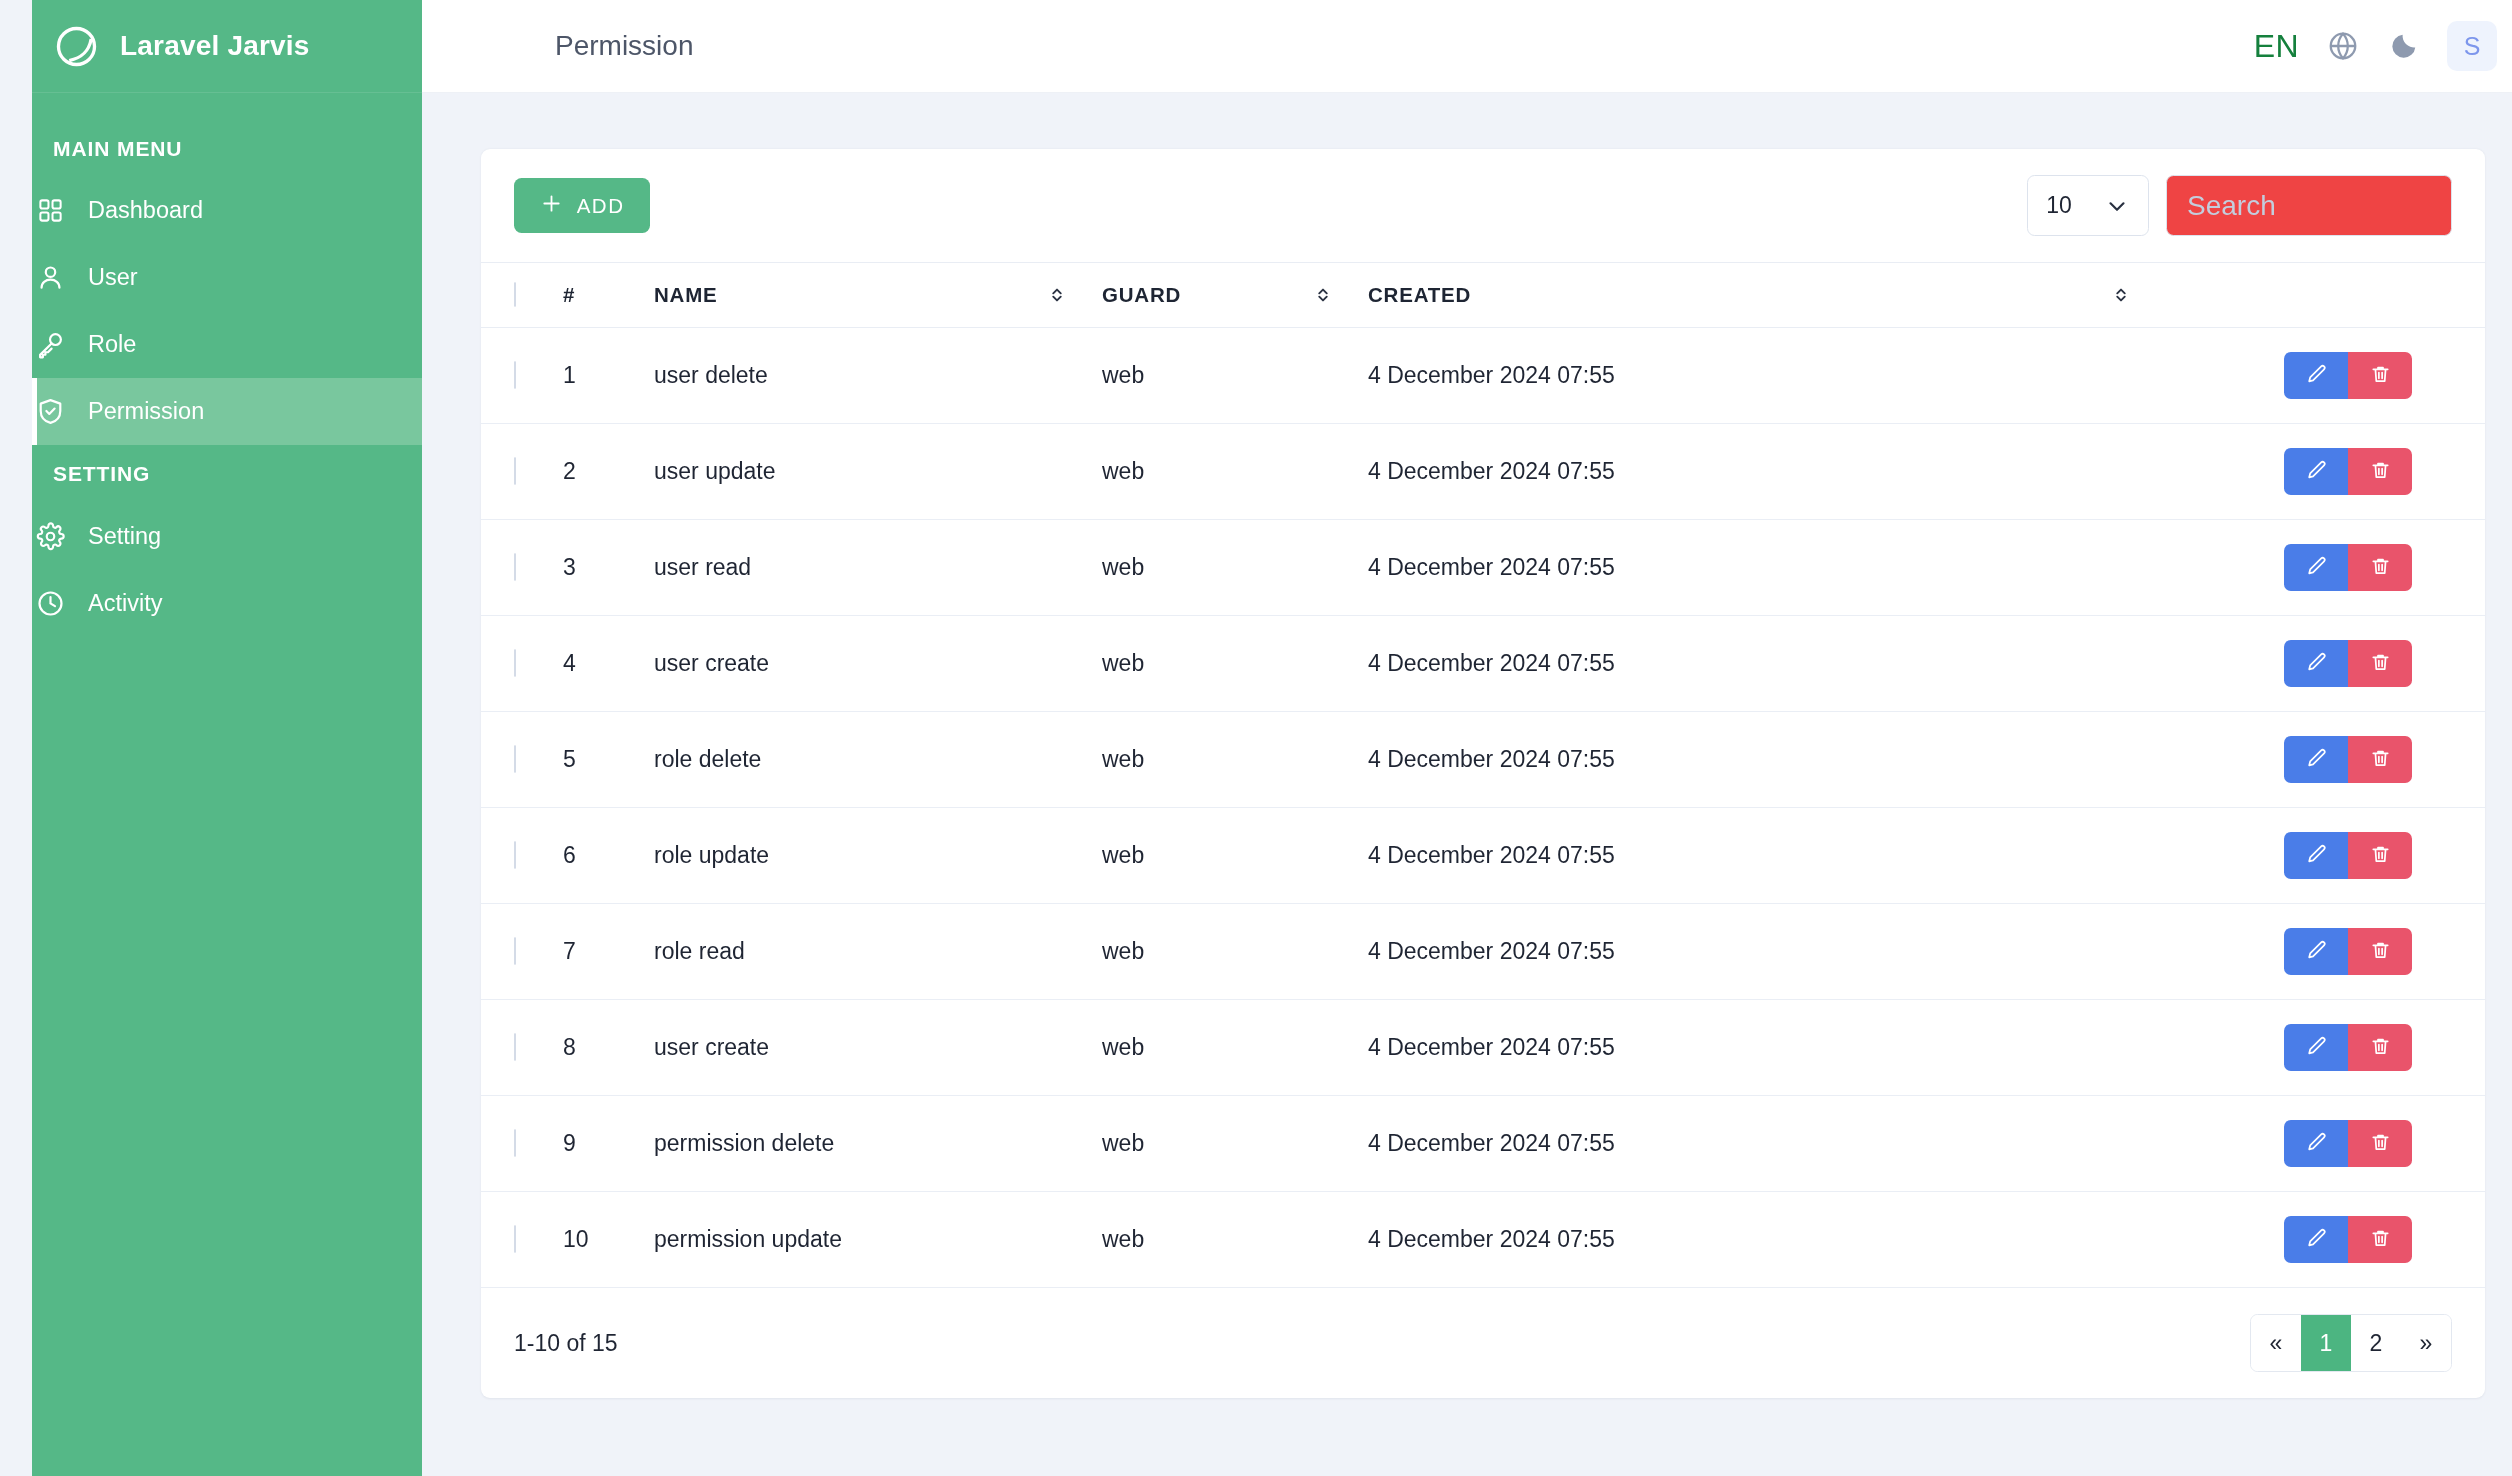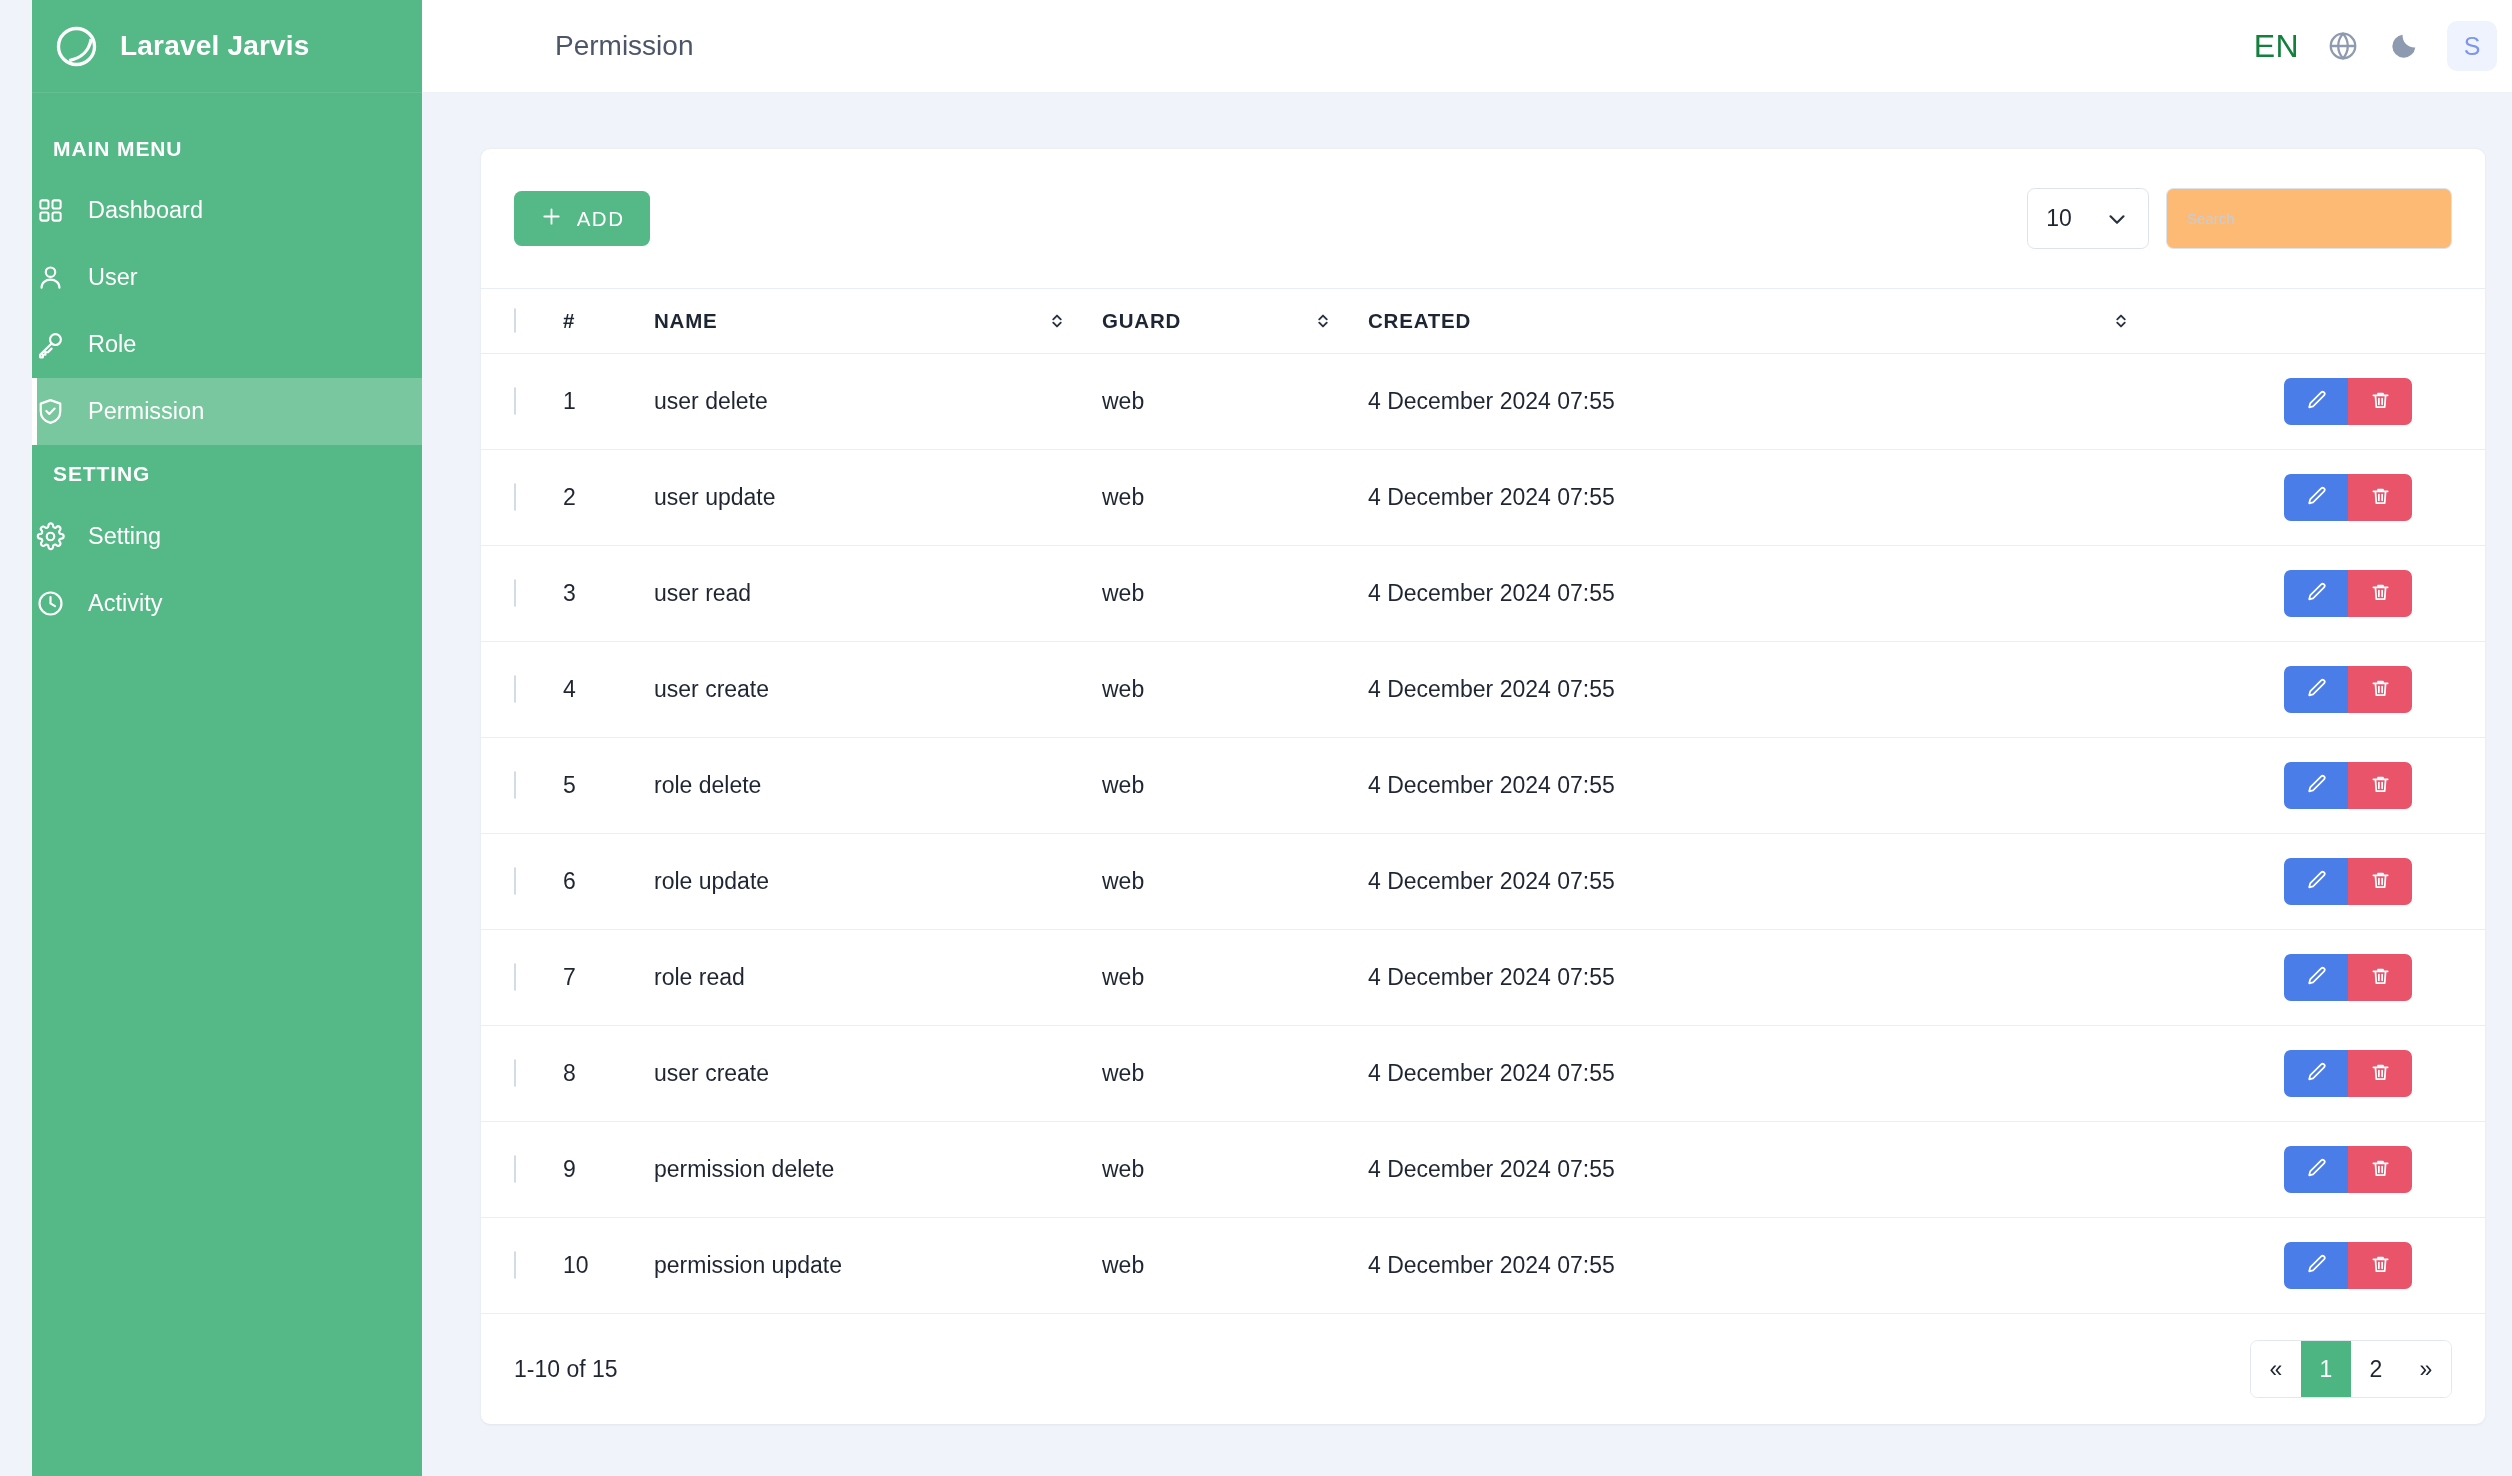--- a/index.html
+++ b/index.html
@@ -71,42 +71,42 @@
 
   .content { flex: 1 1 auto; padding: 56px 59px 0 59px; overflow: hidden; }
 
   .card {
     background: #ffffff; border-radius: 9px;
     box-shadow: 0 0.8px 2.3px rgba(25,40,70,0.07);
     overflow: hidden;
   }
   .card-toolbar {
     display: flex; align-items: center;
-    padding: 39px 33px; gap: 15px;
+    padding: 26px 33px; gap: 15px;
   }
   .btn-add {
     background: #55b887; color: #ffffff; border: none;
     border-radius: 7.6px; height: 55px; padding: 0 26px;
     font-size: 20.5px; letter-spacing: 1.5px;
     display: flex; align-items: center; gap: 13.7px; cursor: pointer;
     font-family: "Liberation Sans", sans-serif;
   }
   .toolbar-right { margin-left: auto; display: flex; align-items: center; gap: 16.7px; }
   .select-box {
     position: relative; width: 122px; height: 61px;
     border: 0.8px solid #dde3ed; border-radius: 7.6px;
     display: flex; align-items: center; padding: 0 18px;
     font-size: 23px; color: #1f2533; cursor: pointer; background:#fff;
   }
   .select-chevron { margin-left: auto; display:flex; }
   .search-input {
     width: 286px; height: 61px;
     border: 0.8px solid #dde3ed; border-radius: 7.6px;
-    padding: 0 20px; font-size: 15px; color: #1f2533;
-    background: #fdba74; font-family: "Liberation Sans", sans-serif;
+    padding: 0 20px; font-size: 28px; color: #1f2533;
+    background: #ef4444; font-family: "Liberation Sans", sans-serif;
   }
   .search-input::placeholder { color: #c3cddd; }
 
   table { width: 100%; border-collapse: collapse; table-layout: fixed; }
   th, td { text-align: left; }
   thead th {
     font-size: 20.5px; color: #1e2533; font-weight: bold;
     letter-spacing: 0.8px; padding: 20px 0;
     border-top: 0.8px solid #e9edf4; border-bottom: 0.8px solid #e9edf4;
     vertical-align: middle;

